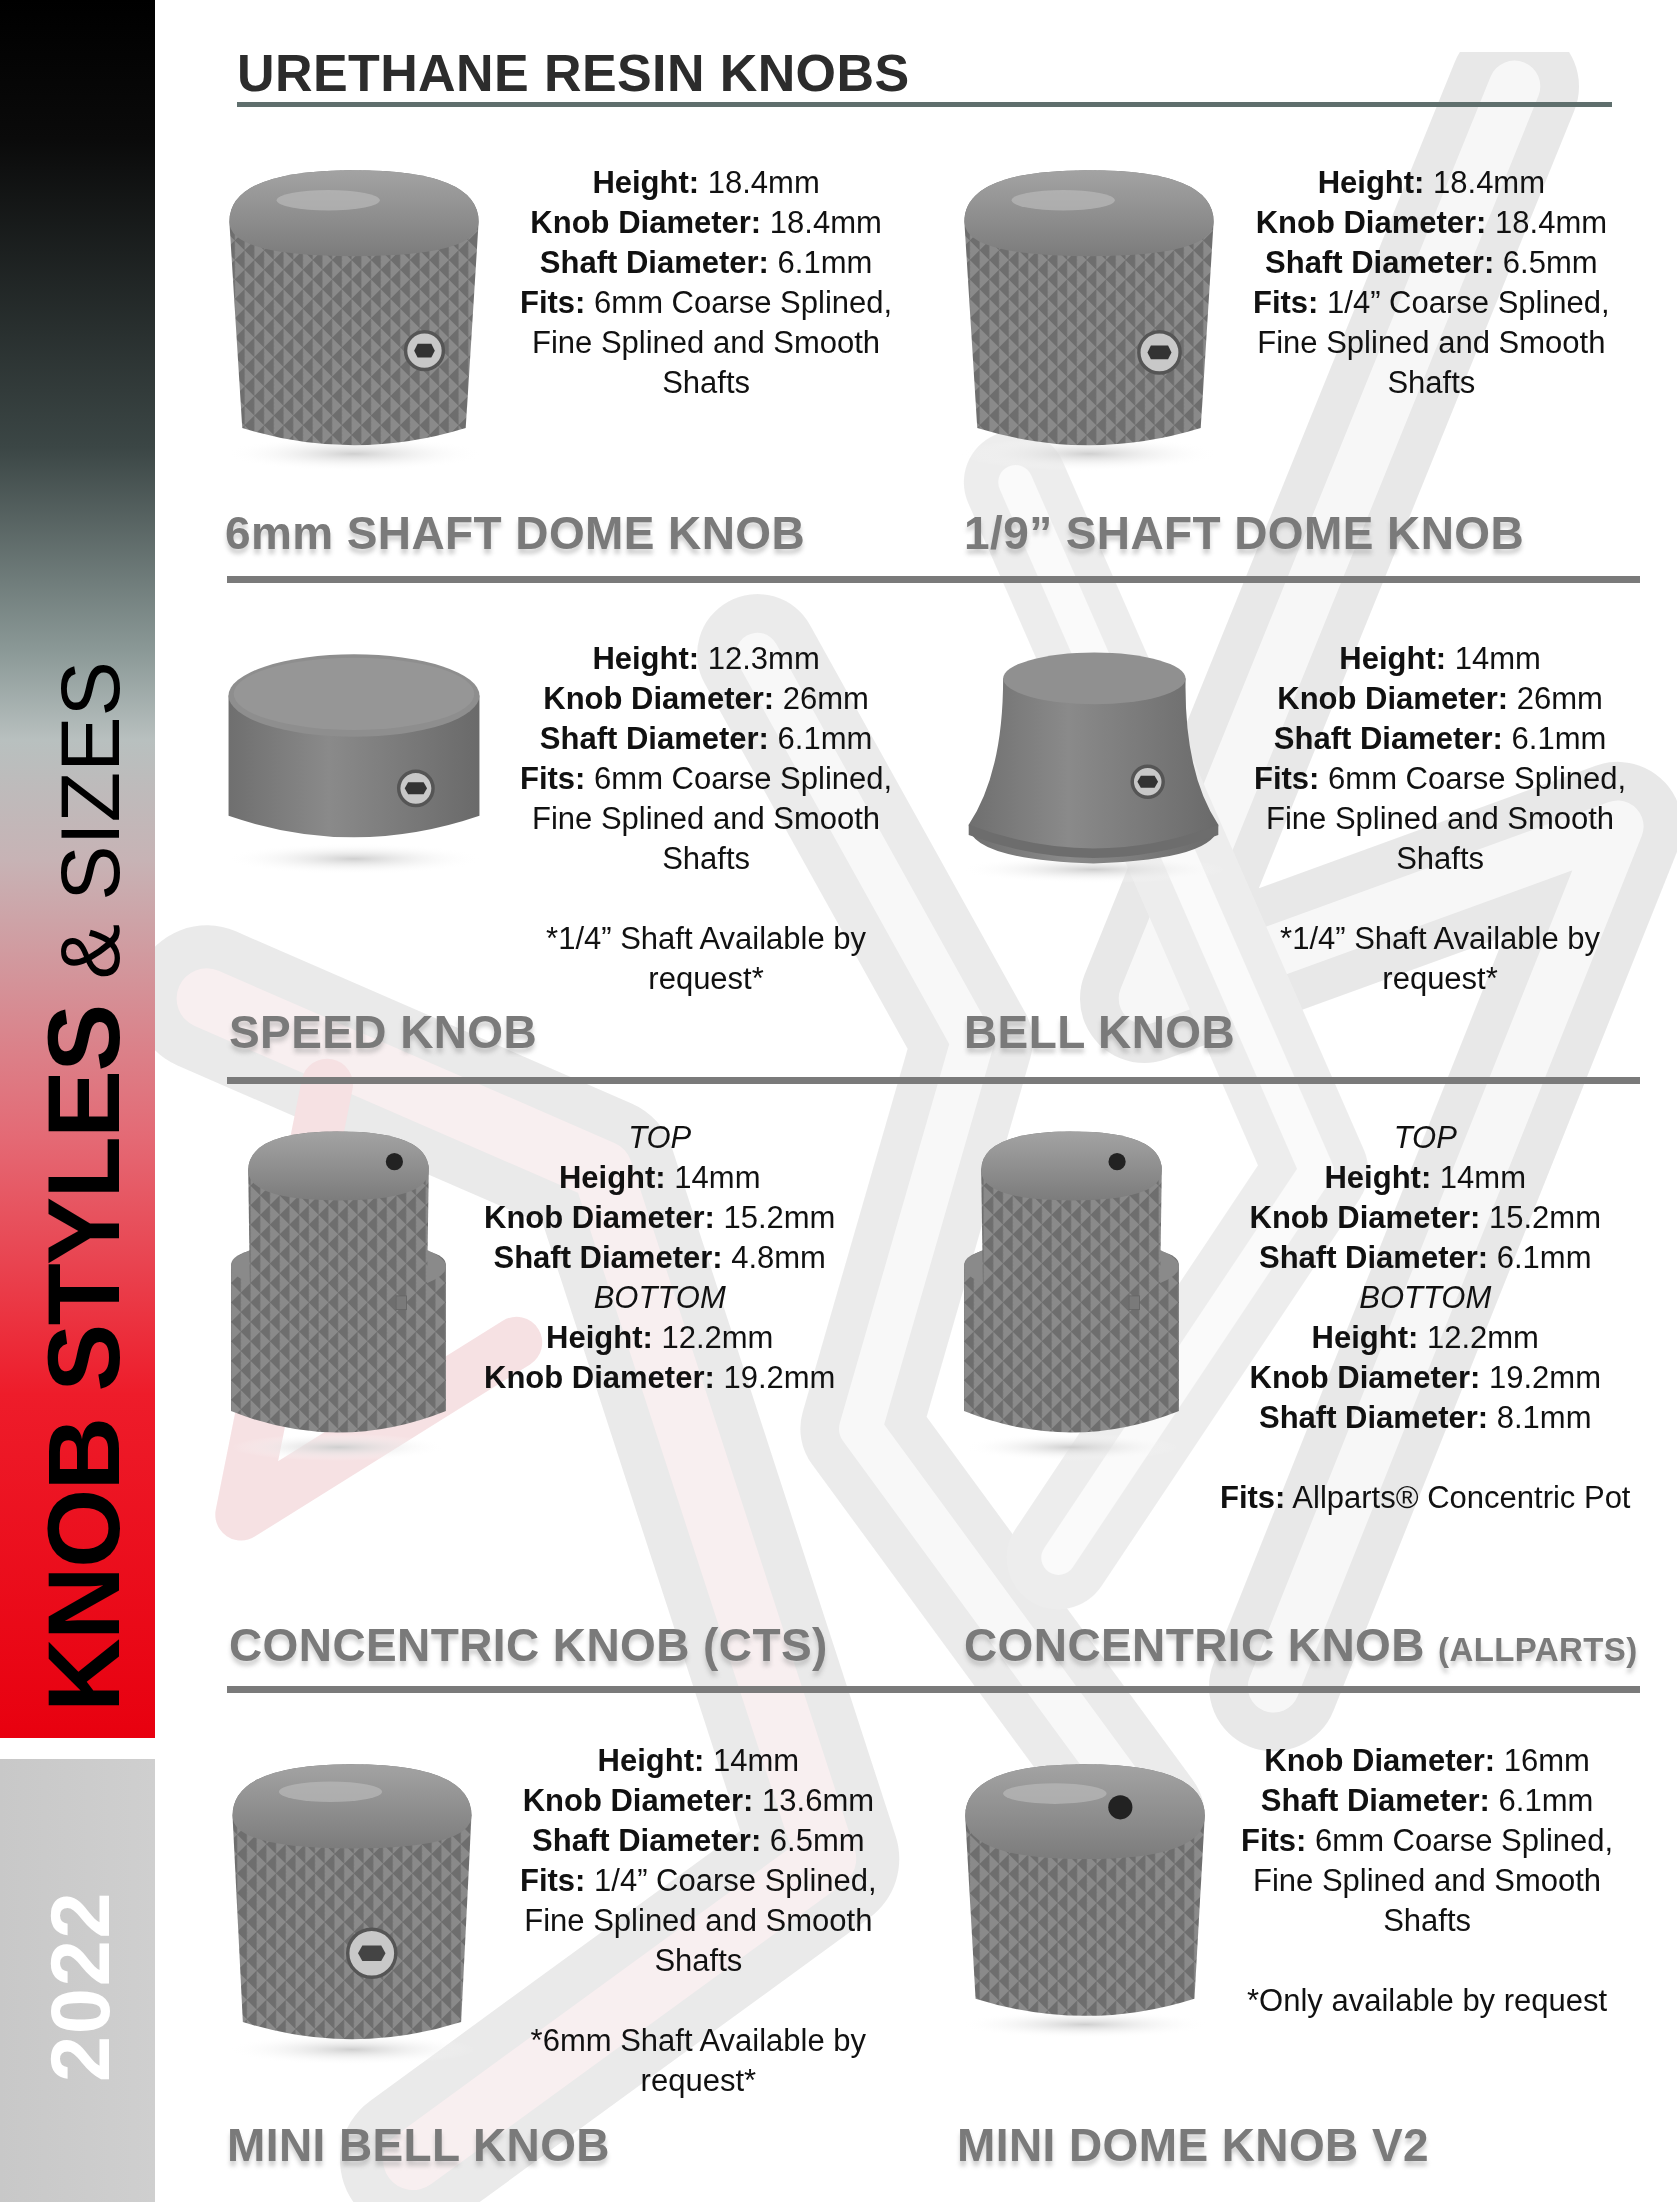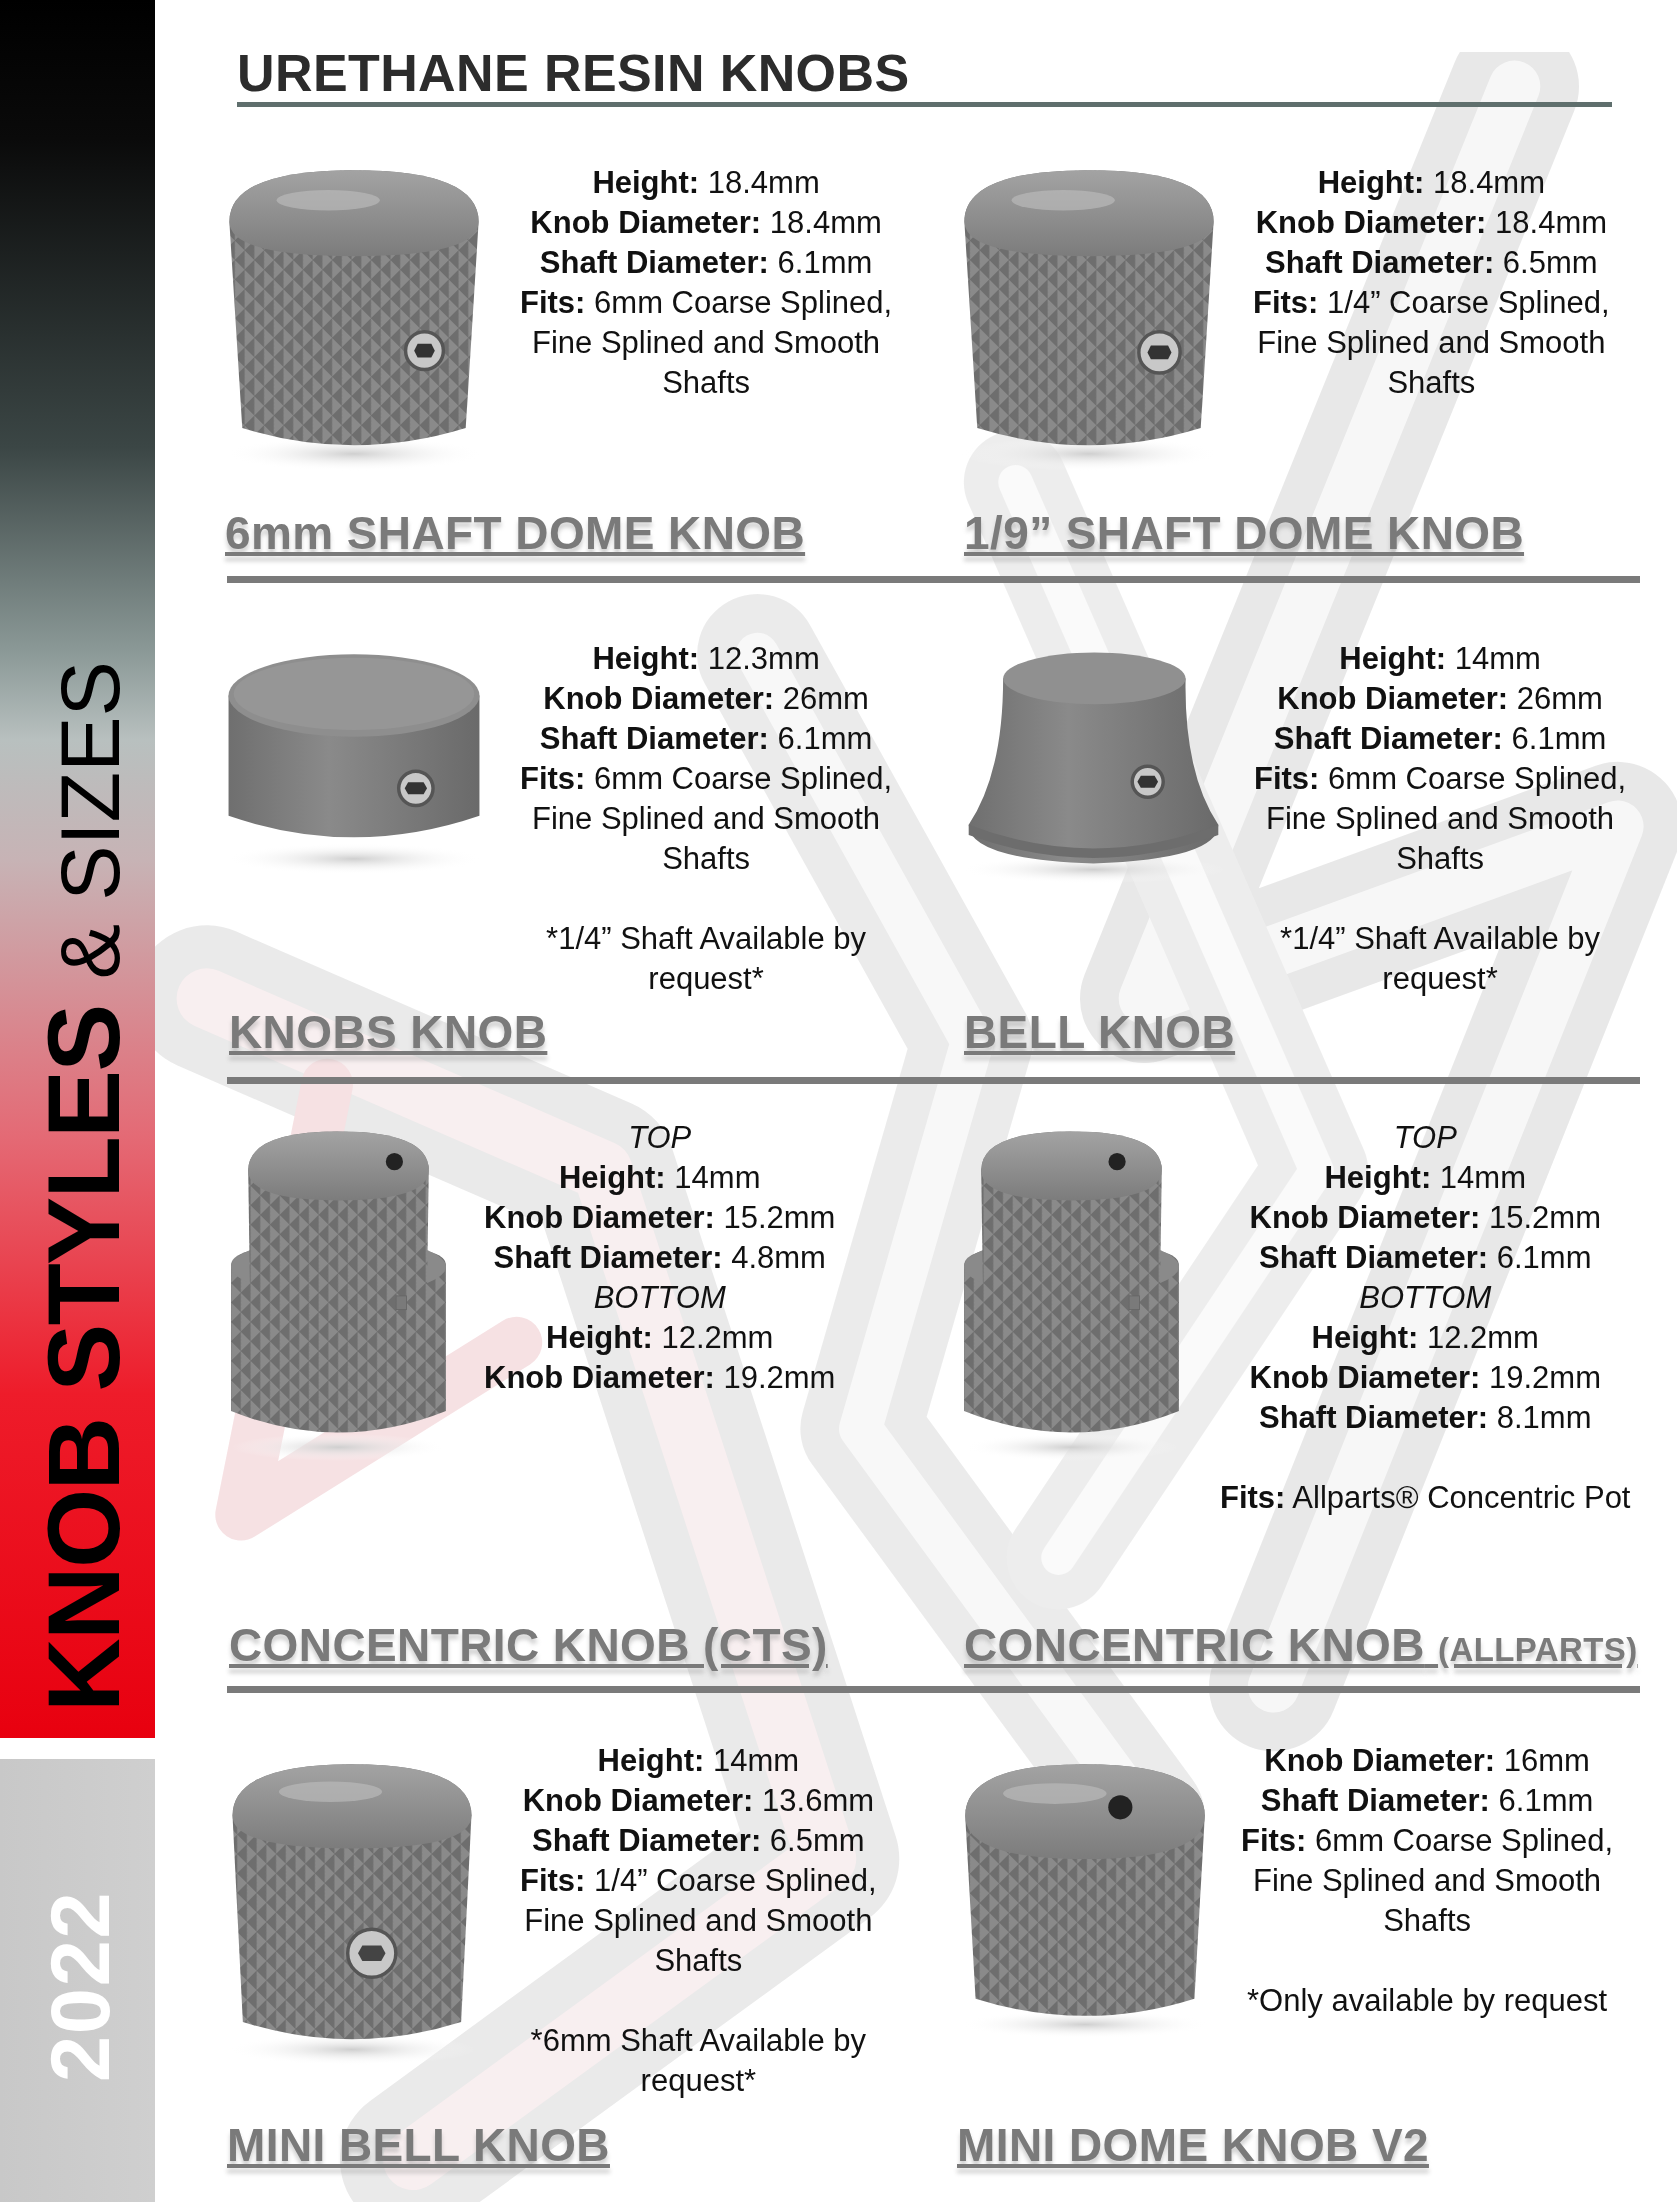--- a/index.html
+++ b/index.html
@@ -42,21 +42,20 @@
   .header-rule { position: absolute; left: 237px; top: 102px; width: 1375px; height: 5.2px; background: #5f6f6d; }
 
   
   .rule { position: absolute; left: 227px; width: 1413px; height: 6.9px; background: #7a7a7a; }
 
   
   .knob-name {
     position: absolute; font-weight: 700; font-size: 46px; color: #7a7a7a; white-space: nowrap;
     text-shadow: 0 5.2px 4.3px rgba(150,150,150,0.45);
     letter-spacing: 0.4px;
-    text-decoration: underline;
   }
   .knob-name .small { font-size: 33px; text-align: center; }
 
   
   .specs { position: absolute; font-size: 31px; line-height: 40px; color: #111; text-align: center; }
   .specs .line { white-space: nowrap; }
   .specs b { font-weight: 700; }
   .specs .it { font-style: italic; }
   .specs .blank { height: 40px; }
 
@@ -190,21 +189,21 @@
   <div class="line"><b>Knob Diameter:</b> <span>26mm</span></div>
   <div class="line"><b>Shaft Diameter:</b> <span>6.1mm</span></div>
   <div class="line"><b>Fits:</b> <span>6mm Coarse Splined,</span></div>
   <div class="line">Fine Splined and Smooth</div>
   <div class="line">Shafts</div>
   <div class="blank"></div>
   <div class="line">*1/4” Shaft Available by</div>
   <div class="line">request*</div>
 </div>
 
-<div class="knob-name" style="left:229px;top:1005px">KNOBS KNOB</div>
+<div class="knob-name" style="left:229px;top:1005px">SPEED KNOB</div>
 <div class="knob-name" style="left:964px;top:1005px">BELL KNOB</div>
 <div class="rule" style="top:1077px"></div>
 
 <svg class="knob-img" style="left:231px;top:1127px;width:215px;height:336px" viewBox="0 0 250 390">
   <ellipse cx="125" cy="372" rx="125" ry="16" fill="url(#shadow)"></ellipse>
   <path d="M0 160 Q0 135 125 135 Q250 135 250 160 L250 330 Q125 380 0 330 Z" fill="url(#knurl)"></path>
   <ellipse cx="125" cy="162" rx="125" ry="34" fill="#8a8a8a"></ellipse>
   <path d="M20 50 Q20 5 125 5 Q230 5 230 50 L228 185 Q125 215 22 185 Z" fill="url(#knurl)"></path>
   <path d="M20 50 Q20 5 125 5 Q230 5 230 50 Q230 85 125 85 Q20 85 20 50 Z" fill="url(#capg)"></path>
   <circle cx="190" cy="40" r="10" fill="#222"></circle>

